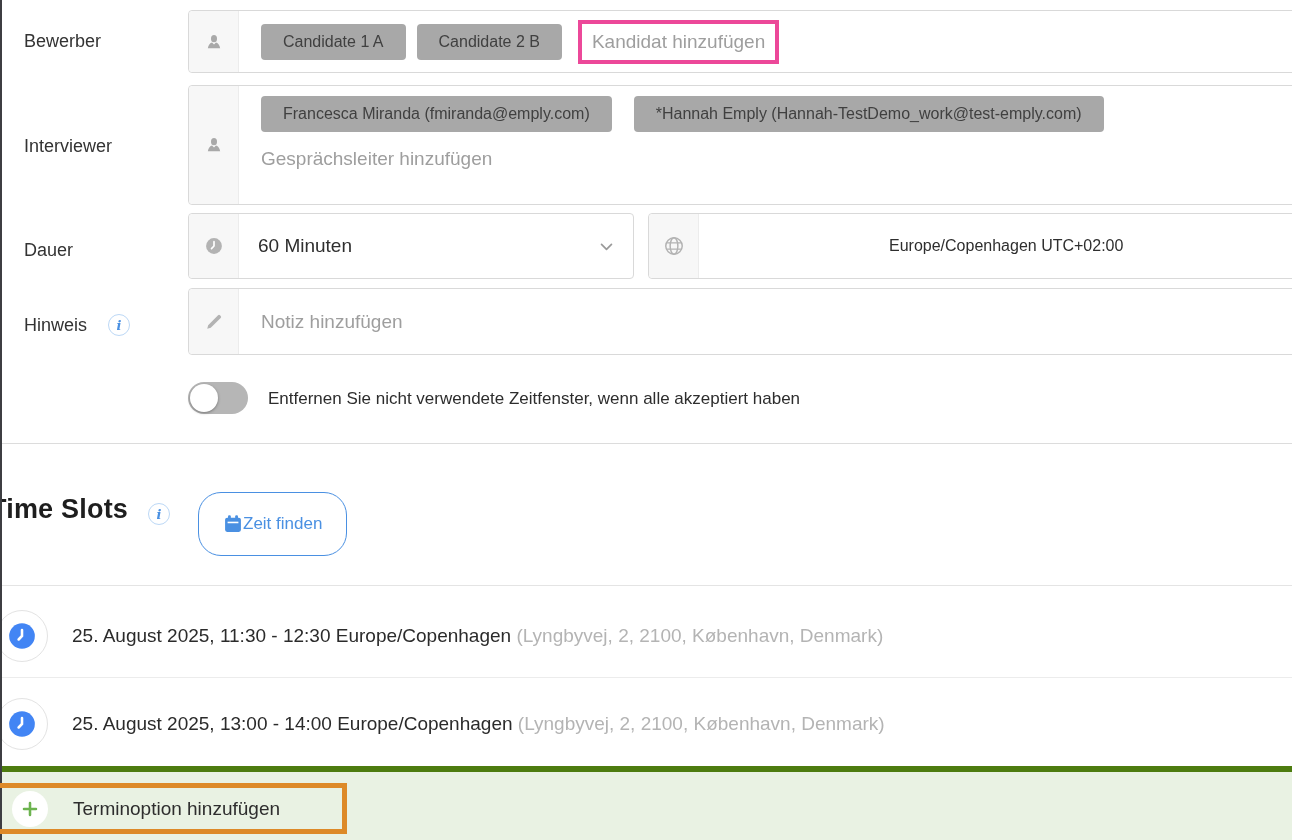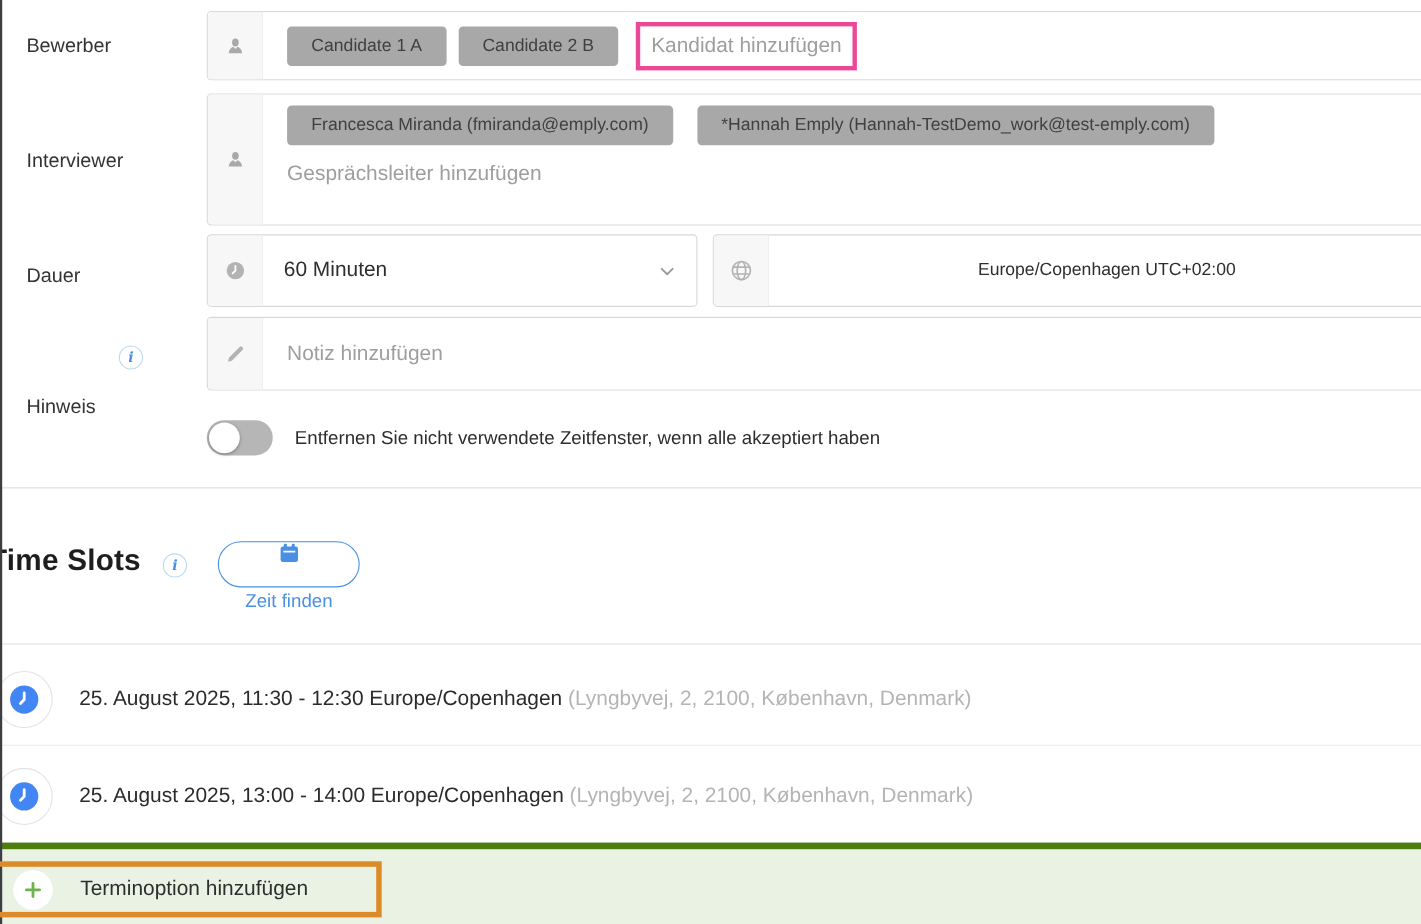--- a/index.html
+++ b/index.html
@@ -7,21 +7,21 @@
   body { font-family:"Liberation Sans", sans-serif; }
 
   .screen { position:relative; width:1292px; height:840px; background:#fff; overflow:hidden; }
 
   .left-edge { position:absolute; left:0; top:0; width:2px; height:840px; background:#3d3e42; z-index:5; }
 
   .row-label { position:absolute; left:24px; font-size:18px; color:#333; white-space:nowrap; }
   #label-bewerber   { top:31px; }
   #label-interviewer{ top:136px; }
   #label-dauer      { top:240px; }
-  #label-hinweis    { top:315px;margin-top:44px; }
+  #label-hinweis    { top:315px; }
 
   .field { position:absolute; display:flex; align-items:stretch; background:#fff; border:1px solid #d9d9d9; border-radius:4px; }
   .field-strip { flex:0 0 50px; background:#f7f7f7; border-right:1px solid #ececec; border-radius:4px 0 0 4px;
                  display:flex; align-items:center; justify-content:center; }
   .field-body { flex:1; display:flex; align-items:center; padding-left:22px; overflow:hidden; }
 
   #field-bewerber    { left:188px; top:10px;  width:1130px; height:63px; }
   #field-interviewer { left:188px; top:85px;  width:1130px; height:120px; }
   #field-duration    { left:188px; top:213px; width:446px;  height:66px; }
   #field-timezone    { left:648px; top:213px; width:700px;  height:66px; }
@@ -59,23 +59,23 @@
   .section-title { position:absolute; left:-10px; top:494px; font-size:27px; font-weight:bold;
                    color:#1e1e1e; letter-spacing:.2px; white-space:nowrap; }
 
   .info-icon { position:absolute; width:22px; height:22px; border:1.5px solid #bcd8f6; border-radius:50%;
                color:#4a90e2; display:flex; align-items:center; justify-content:center;
                font-family:"DejaVu Serif", serif; font-style:italic; font-size:13px; font-weight:bold;
                background:#fff; }
   #info-hinweis { left:108px; top:314px; }
   #info-timeslots { left:148px; top:503px; }
 
-  .find-time-btn { position:absolute; left:198px; top:492px; height:42px; border:1.5px solid #4a90e2;
-                   border-radius:23px; background:#fff; display:flex; align-items:center; gap:24px;
-                   padding:0 24px; cursor:pointer;flex-direction:column; }
+  .find-time-btn { position:absolute; left:198px; top:492px; height:64px; border:1.5px solid #4a90e2;
+                   border-radius:23px; background:#fff; display:flex; align-items:center; gap:0;
+                   padding:0 24px; cursor:pointer; }
   .find-time-btn span { color:#4a90e2; font-size:17px; white-space:nowrap; }
 
   .slot-row { position:absolute; left:0; width:1292px; height:88px; }
   #slot-row-0 { top:590px; }
   #slot-row-1 { top:678px;text-decoration:underline; }
   .slot-badge { position:absolute; left:-4px; top:20px; width:52px; height:52px; border-radius:50%;
                 border:1px solid #e3e3e3; background:#fff; display:flex; align-items:center; justify-content:center; }
   .slot-text { position:absolute; left:72px; top:35px; font-size:19px; white-space:nowrap; }
   .slot-datetime { color:#2b2b2b; }
   .slot-location { color:#b4b4b4; }

